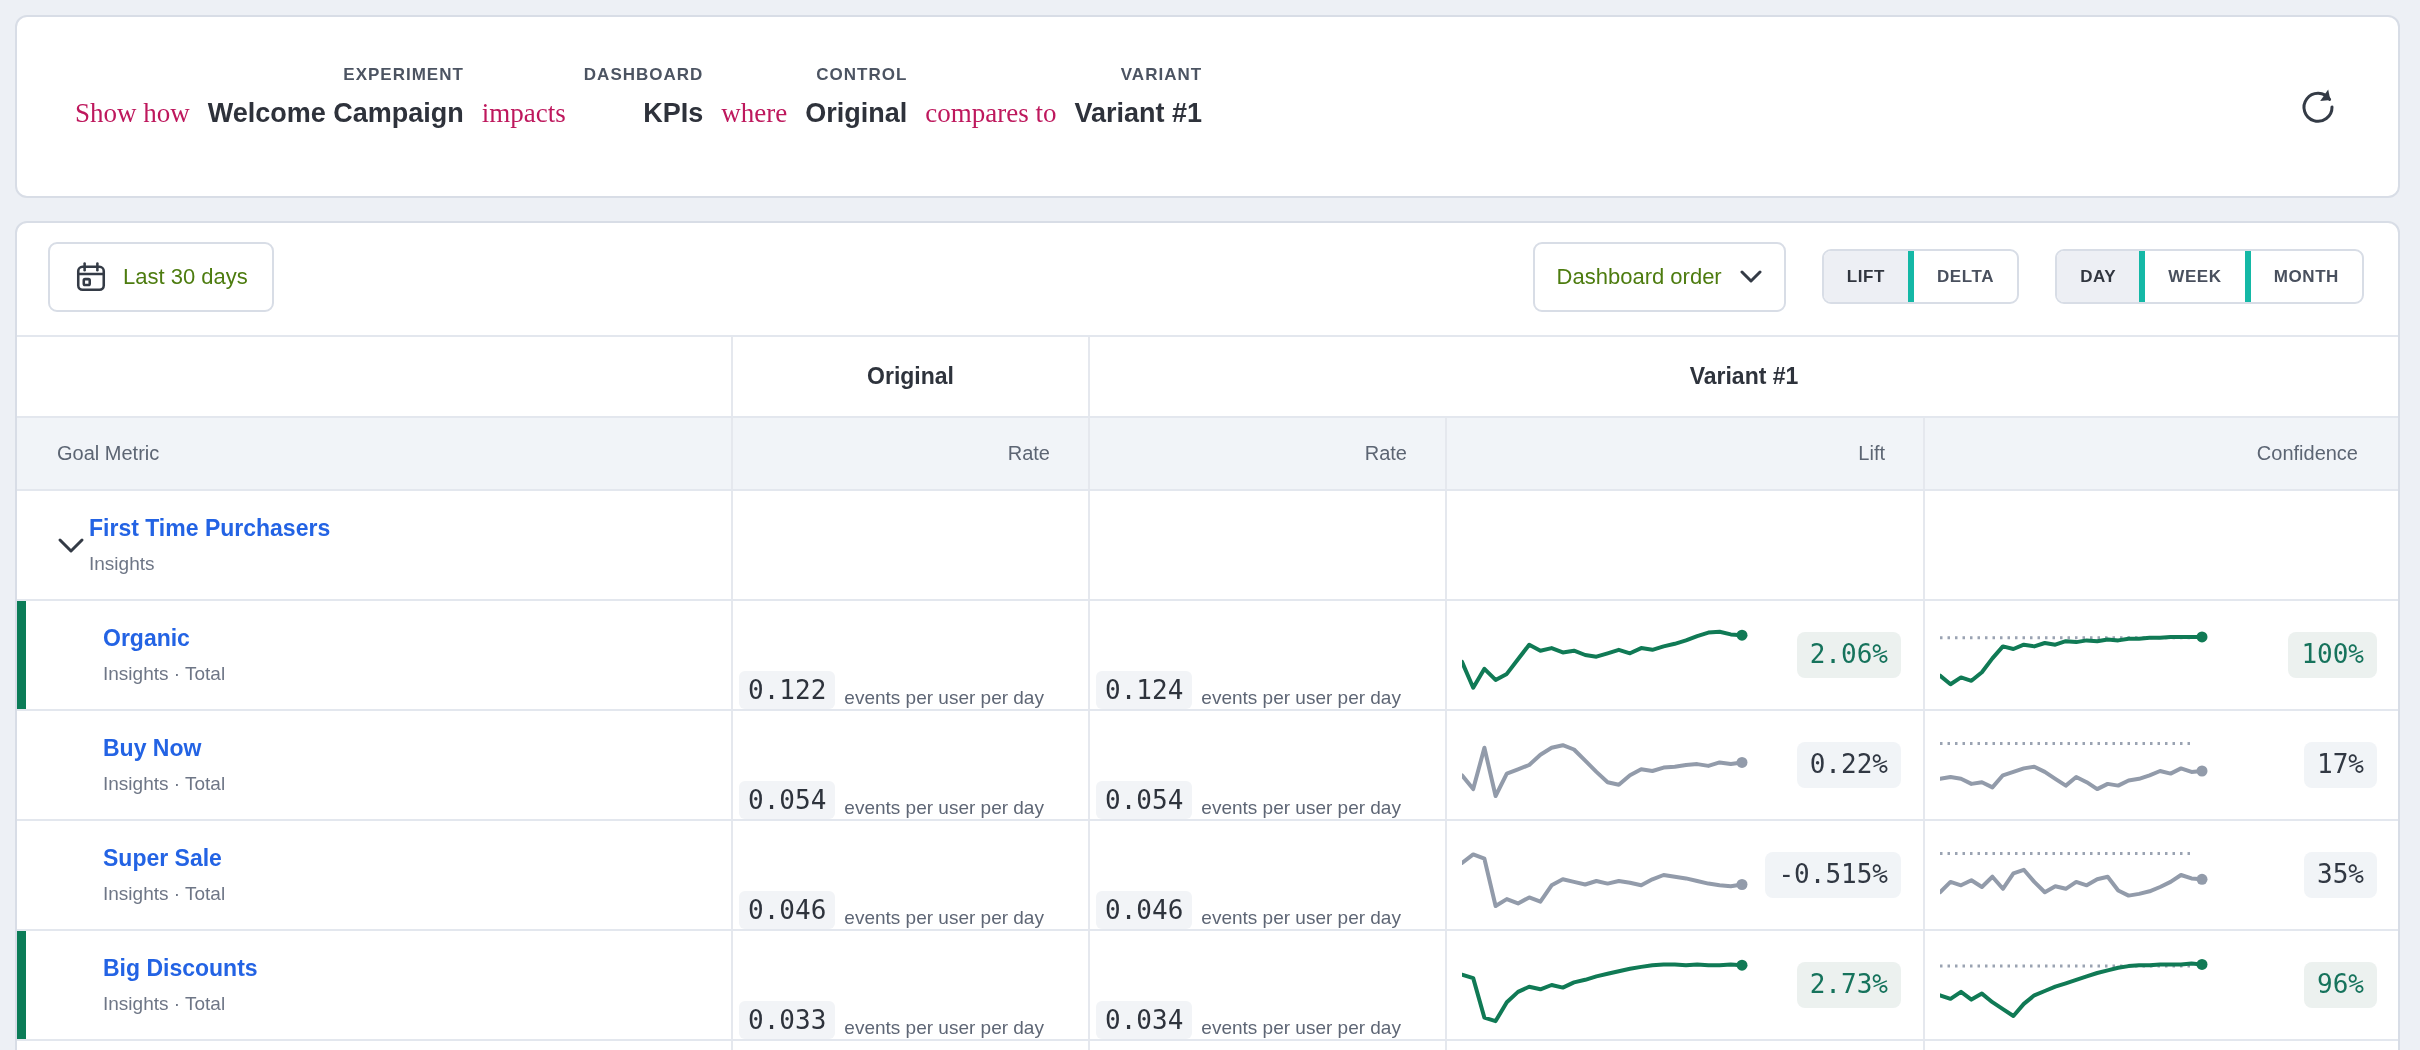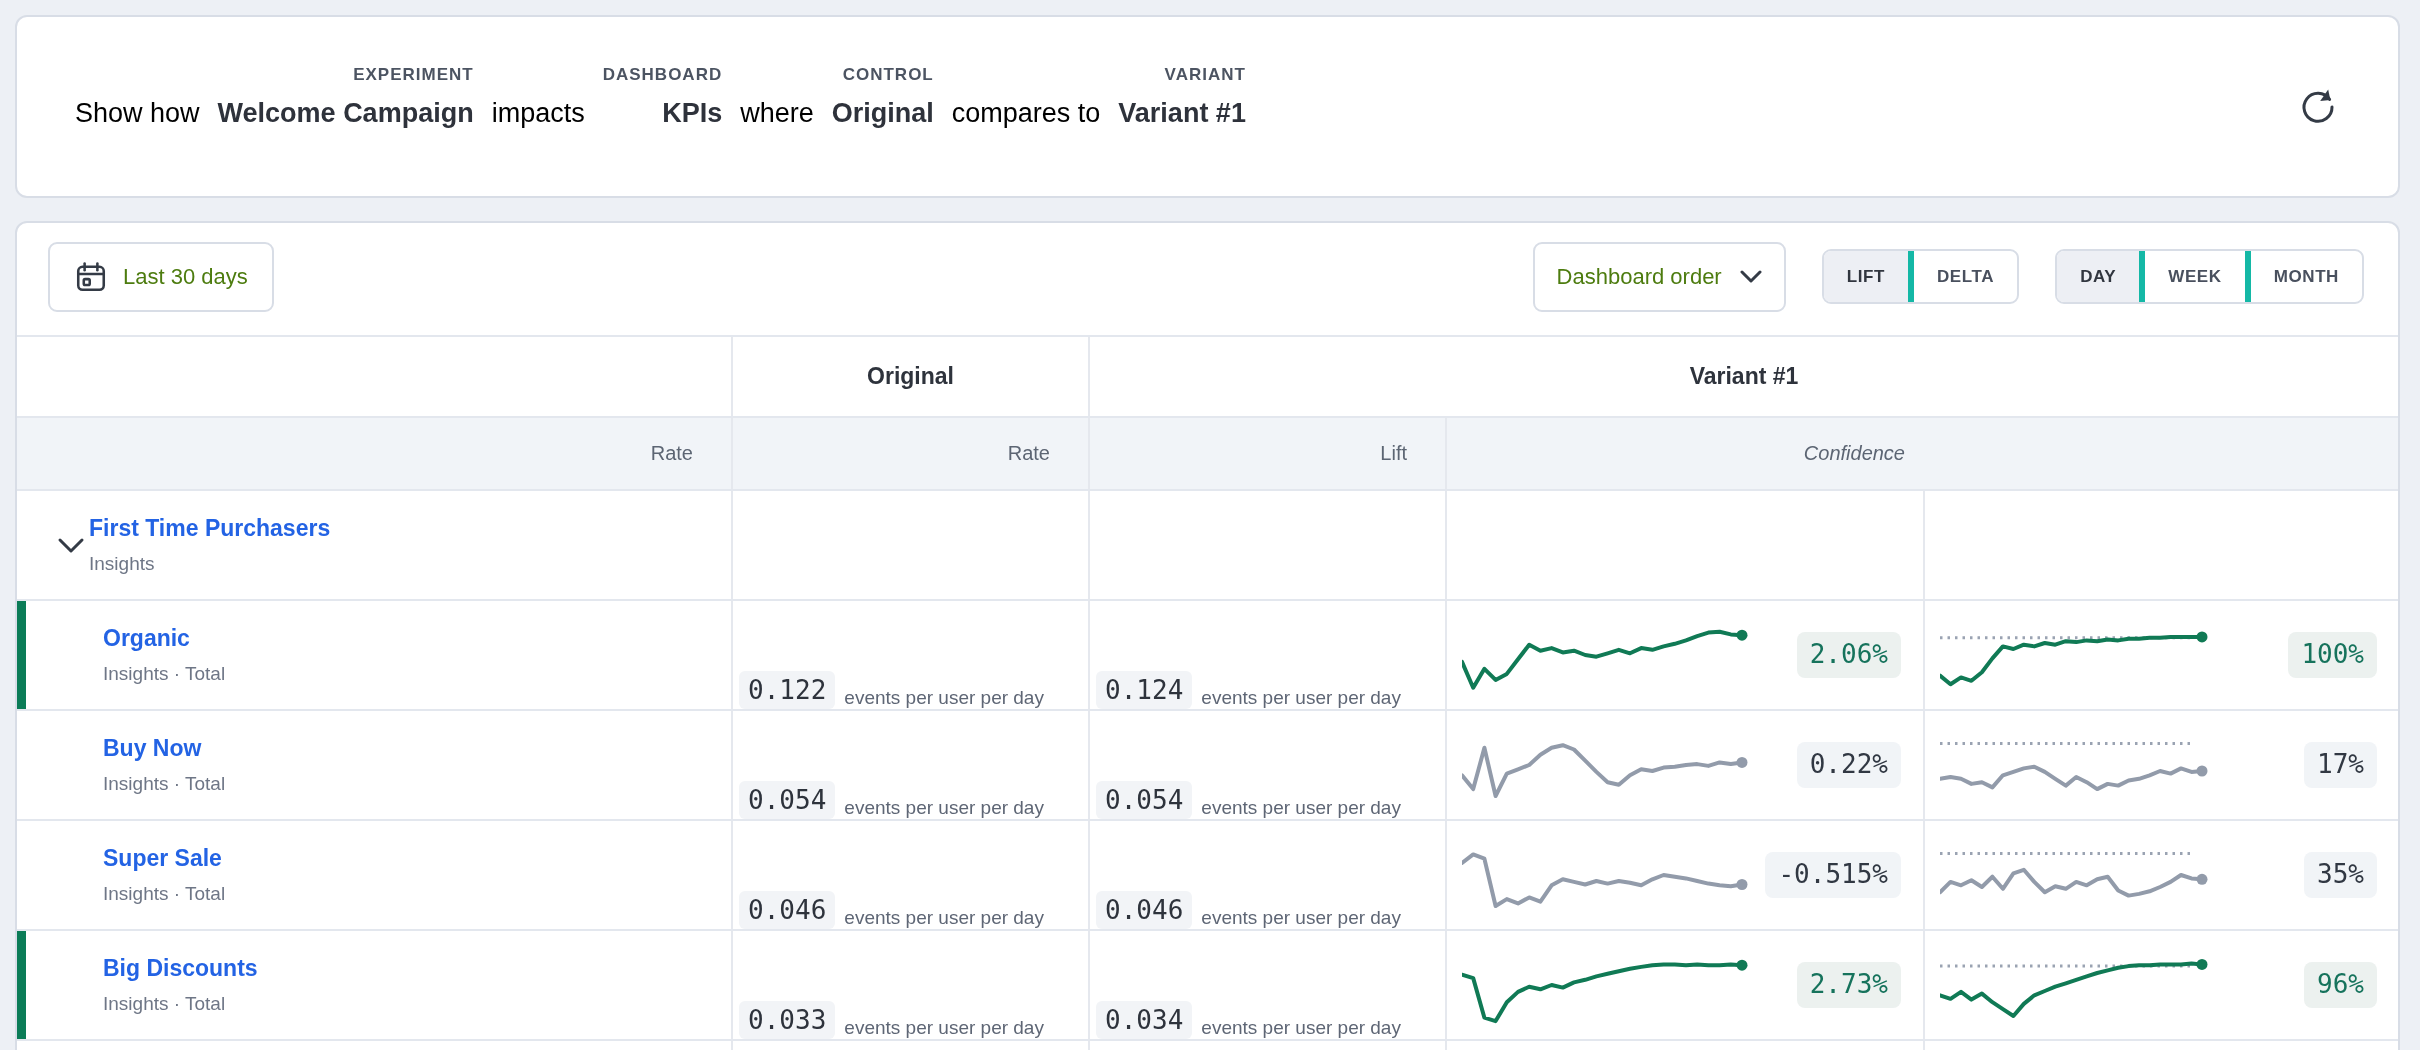--- a/index.html
+++ b/index.html
@@ -21,21 +21,21 @@
   .sentence {
     position: absolute; left: 58px; top: 48px;
     display: flex; align-items: flex-end; gap: 18px;
   }
   .s-group { display: flex; flex-direction: column; align-items: flex-end; }
   .s-caps {
     font-size: 17px; font-weight: 700; letter-spacing: 1px;
     color: #4c5462; height: 24px; margin-bottom: 9px; white-space: nowrap;
   }
   .s-word { font-size: 27px; white-space: nowrap; line-height: 1.15; }
-  .s-muted .s-word { color: #000000; font-weight: 400; }
+  .s-muted .s-word { color: #be185d; font-weight: 400; font-family: Liberation Serif, serif; }
   .s-strong .s-word { color: #2e323b; font-weight: 700; }
   .refresh-btn {
     position: absolute; right: 58px; top: 68px; width: 44px; height: 44px;
     display: flex; align-items: center; justify-content: center; cursor: pointer;
     background: none; border: none;
   }
   
   #main-card { left: 15px; top: 221px; width: 2385px; height: 845px; overflow: hidden; }
   .toolbar {
     position: absolute; left: 31px; right: 34px; top: 26px; height: 55px;
@@ -76,21 +76,21 @@
   .thead {
     display: grid; grid-template-columns: 714px 357px 357px 478px 475px;
     height: 73px; background: #f1f4f8; border-bottom: 2px solid #e3e7ee;
   }
   .hcell {
     display: flex; align-items: center; font-size: 20px; font-weight: 500; color: #5c6573;
   }
   .hcell + .hcell { border-left: 2px solid #e5e8ee; }
   .hcell.left { padding-left: 40px; }
   .hcell.right { justify-content: flex-end; padding-right: 38px; }
-  .hcell.right-tight { justify-content: flex-end; padding-right: 18px; font-style: italic; }
+  .hcell.right-tight { justify-content: flex-end; padding-right: 40px; }
   .trow {
     position: relative;
     display: grid; grid-template-columns: 714px 357px 357px 478px 475px;
     height: 110px; border-bottom: 2px solid #e3e7ee; background: #fff;
   }
   .trow.short { height: 110px; }
   .trow.partial { height: 22px; border-bottom: none; }
   .trow.accent::before {
     content: ''; position: absolute; left: 0; top: 0; bottom: 0; width: 9px;
     background: #0b7c57; z-index: 2;
@@ -209,20 +209,21 @@
 
   <div class="table">
 
     <div class="tgroup">
       <div class="gcell"></div>
       <div class="gcell">Original</div>
       <div class="gcell">Variant #1</div>
     </div>
 
     <div class="thead">
+      <div class="hcell left">Goal Metric</div>
       <div class="hcell right">Rate</div>
       <div class="hcell right">Rate</div>
       <div class="hcell right">Lift</div>
       <div class="hcell right-tight">Confidence</div>
     </div>
 
     <div class="trow">
       <div class="cell name-cell">
         <button class="caret-btn">
           <svg width="28" height="17" viewBox="0 0 28 17">

